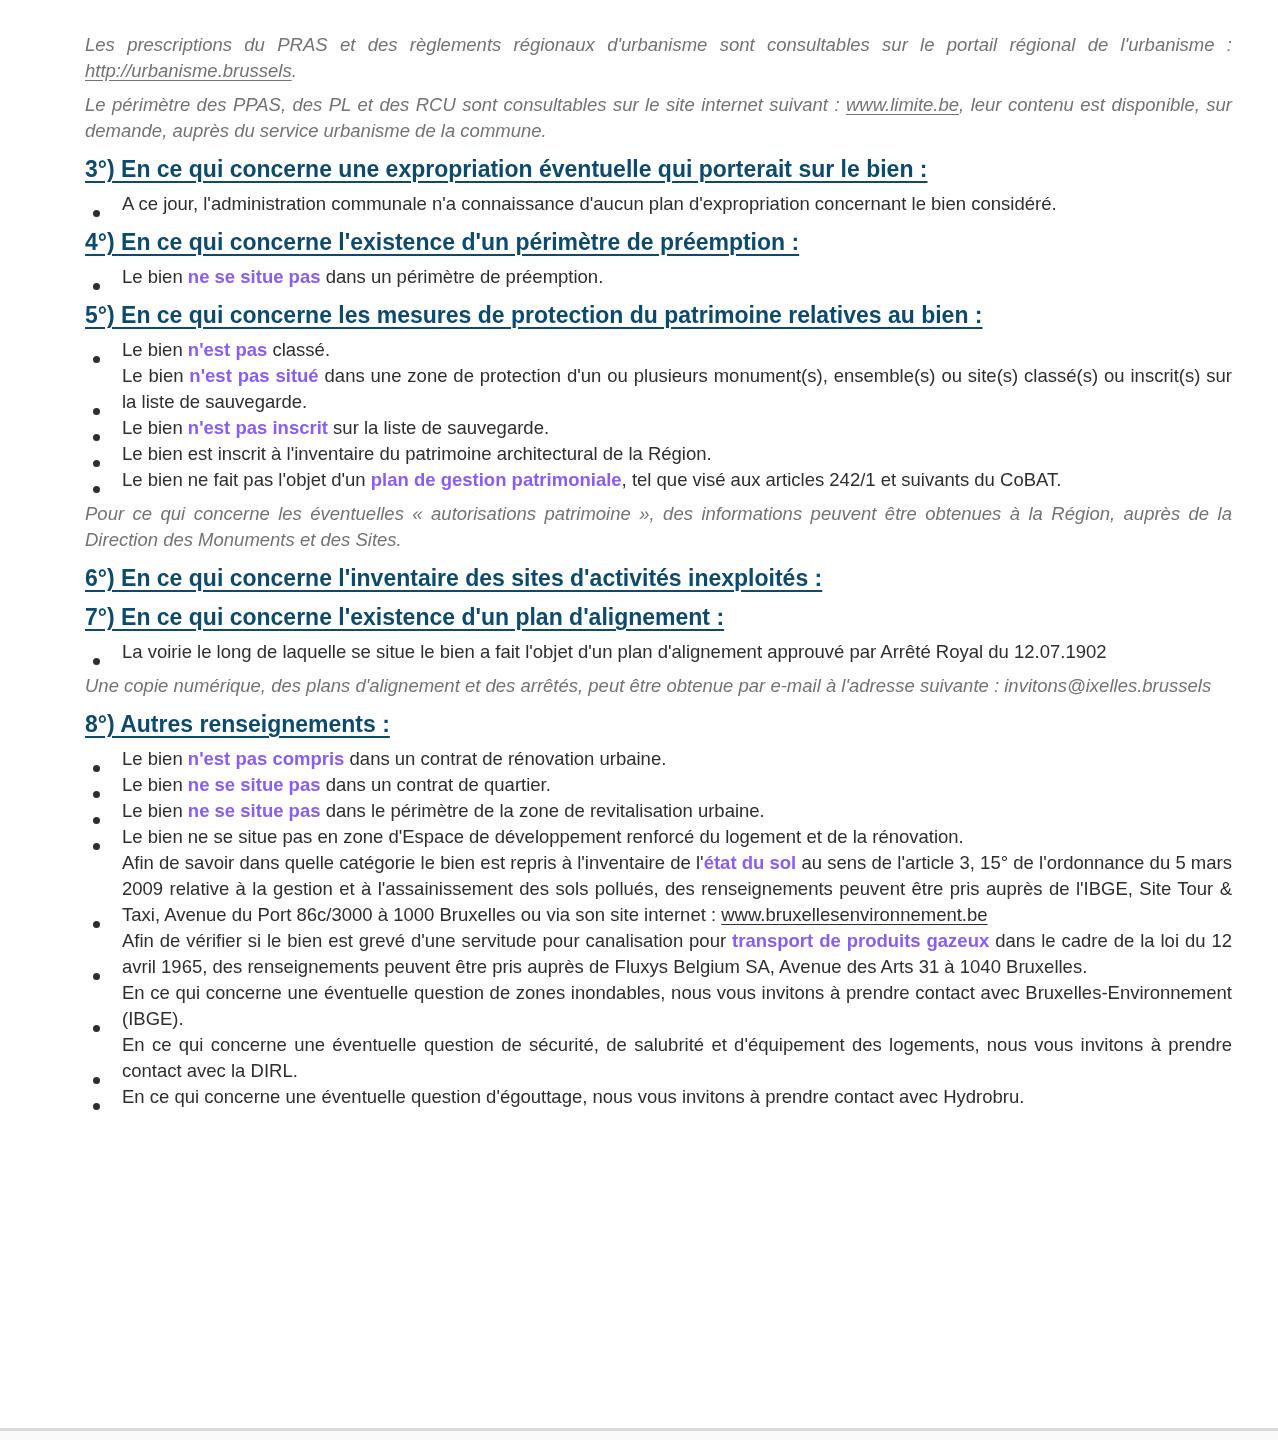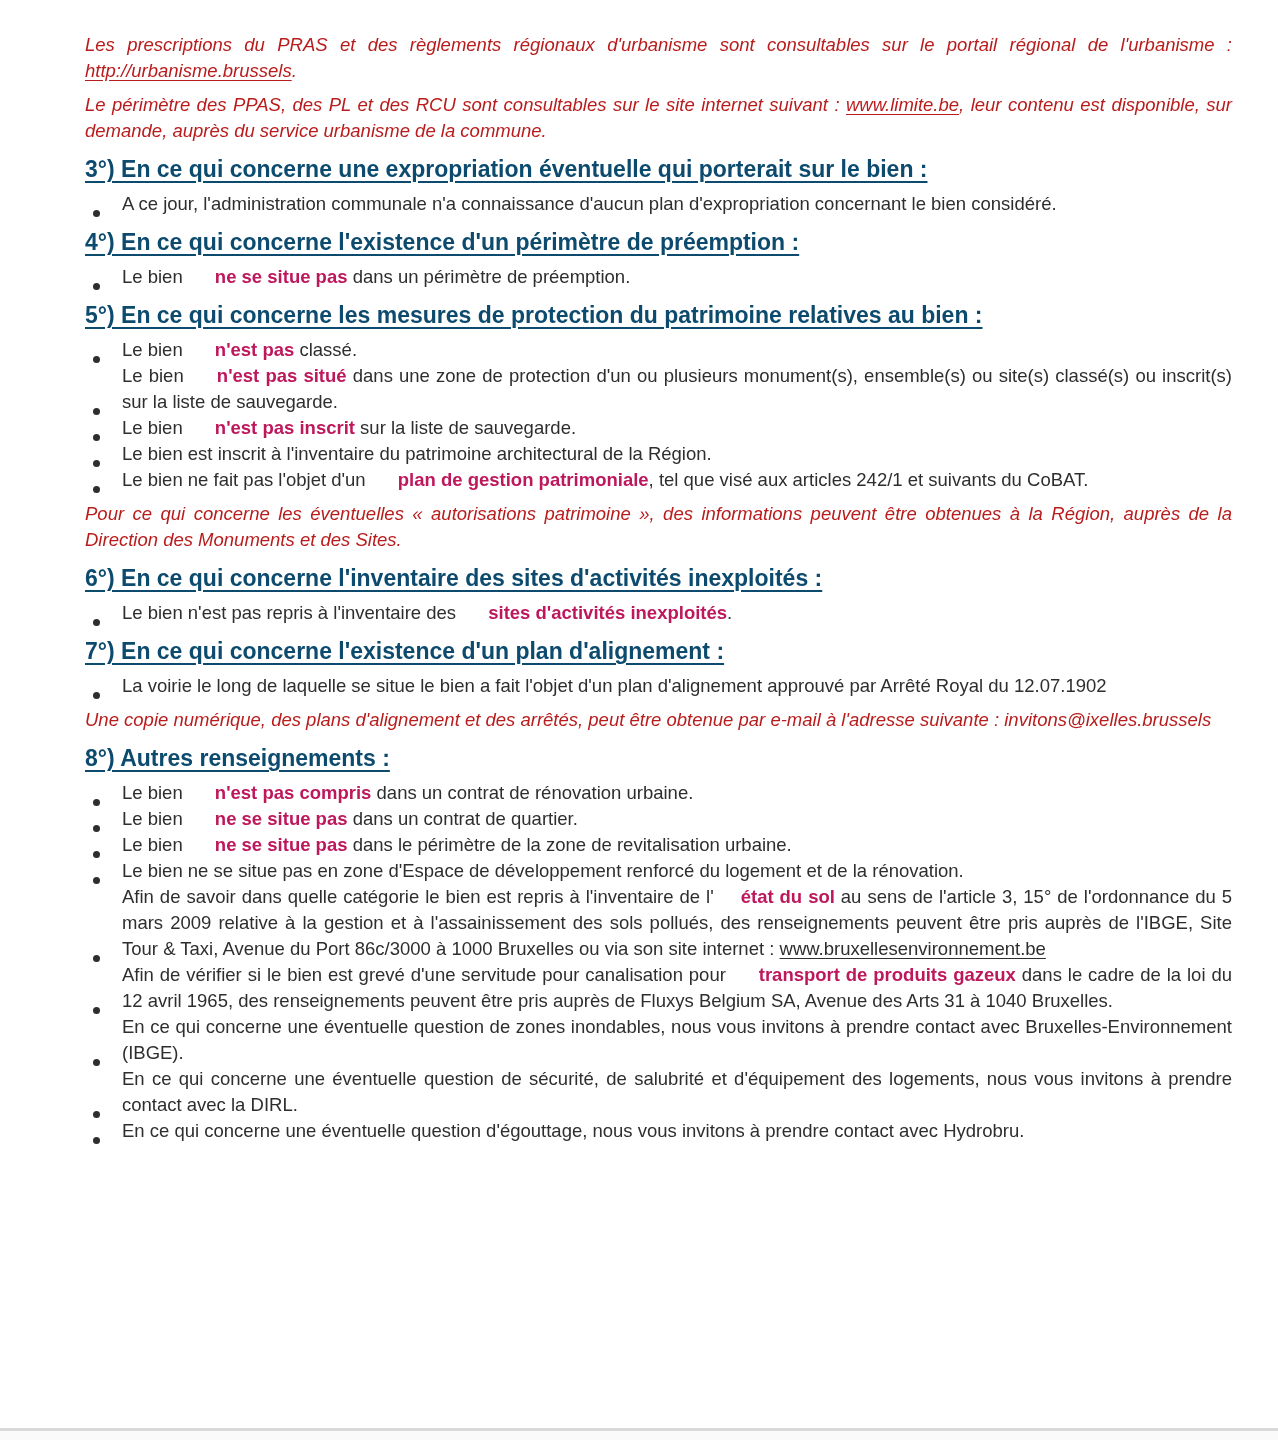--- a/index.html
+++ b/index.html
@@ -4,36 +4,36 @@
 <style>
   html,body{margin:0;padding:0;}
   body{
     width:1278px;height:1440px;overflow:hidden;position:relative;
     background:#ffffff;color:#2e2e2e;
     font-family:"Liberation Sans",sans-serif;
   }
   .page{padding:24px 46px 0 85px;}
   p.note{
     font-style:italic;text-align:justify;
-    font-size:18.5px;line-height:26px;margin:8px 0;color:#b91c1c;
+    font-size:18.5px;line-height:26px;margin:8px 0;color:#737373;
   }
   h2.sec{
     font-size:23px;line-height:27px;font-weight:700;color:#0c4a6e;
     margin:12px 0 8px 0;
     text-decoration:underline;text-decoration-thickness:2px;text-underline-offset:4px;
   }
   .bullets{margin:0 0 4px 0;}
   .bullet{display:flex;align-items:flex-end;}
   .dot{flex:0 0 37px;padding-left:8px;box-sizing:border-box;}
   .dot::before{
     content:"";display:block;width:7px;height:7px;border-radius:50%;
     background:#2e2e2e;margin-top:10px;
   }
   .btxt{flex:1;font-size:18.5px;line-height:26px;text-align:justify;margin:0;}
-  .btxt b, p.note b{font-weight:700;color:#be185d;margin-left:27px;}
+  .btxt b, p.note b{font-weight:700;color:#8b5cf6;}
   .lnk{color:inherit;text-decoration:underline;text-underline-offset:3px;cursor:pointer;}
   .bottom-rule{position:absolute;left:0;right:0;top:1428px;height:3px;background:#d9d9d9;}
   .below-rule{position:absolute;left:0;right:0;top:1431px;bottom:0;background:#fafafa;}
 </style>
 </head>
 <body>
 
 <div class="page">
 
   <p class="note"><span>Les prescriptions du PRAS et des règlements régionaux d'urbanisme sont consultables sur le portail régional de l'urbanisme : </span><a class="lnk">http://urbanisme.brussels</a><span>.</span></p>
@@ -76,26 +76,20 @@
     </div>
     <div class="bullet">
       <span class="dot"></span>
       <p class="btxt"><span>Le bien ne fait pas l'objet d'un </span><b>plan de gestion patrimoniale</b><span>, tel que visé aux articles 242/1 et suivants du CoBAT.</span></p>
     </div>
   </div>
 
   <p class="note">Pour ce qui concerne les éventuelles « autorisations patrimoine », des informations peuvent être obtenues à la Région, auprès de la Direction des Monuments et des Sites.</p>
 
   <h2 class="sec">6°) En ce qui concerne l'inventaire des sites d'activités inexploités :</h2>
-  <div class="bullets">
-    <div class="bullet">
-      <span class="dot"></span>
-      <p class="btxt"><span>Le bien n'est pas repris à l'inventaire des </span><b>sites d'activités inexploités</b><span>.</span></p>
-    </div>
-  </div>
 
   <h2 class="sec">7°) En ce qui concerne l'existence d'un plan d'alignement :</h2>
   <div class="bullets">
     <div class="bullet">
       <span class="dot"></span>
       <p class="btxt">La voirie le long de laquelle se situe le bien a fait l'objet d'un plan d'alignement approuvé par Arrêté Royal du 12.07.1902</p>
     </div>
   </div>
 
   <p class="note"><span>Une copie numérique, des plans d'alignement et des arrêtés, peut être obtenue par e-mail à l'adresse suivante : </span><span>invitons@ixelles.brussels</span></p>

